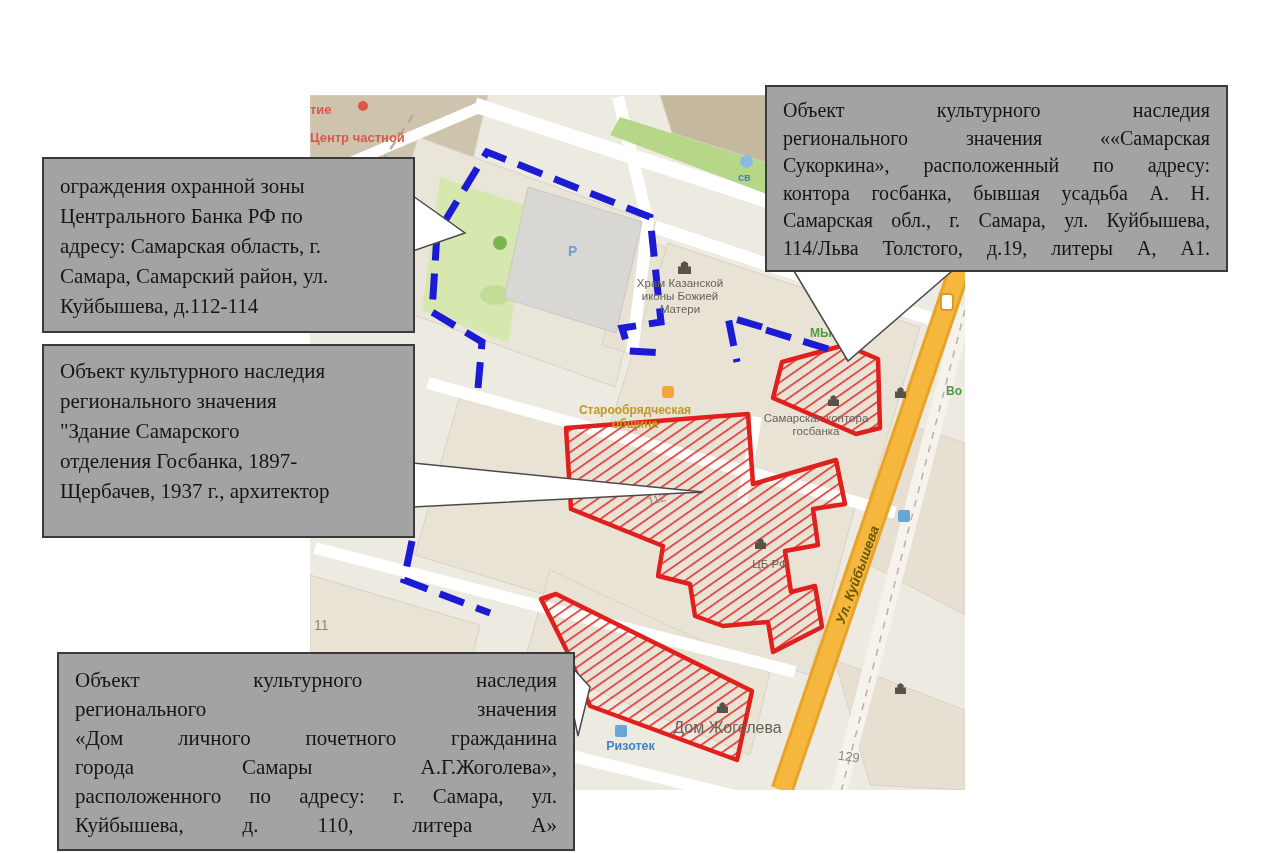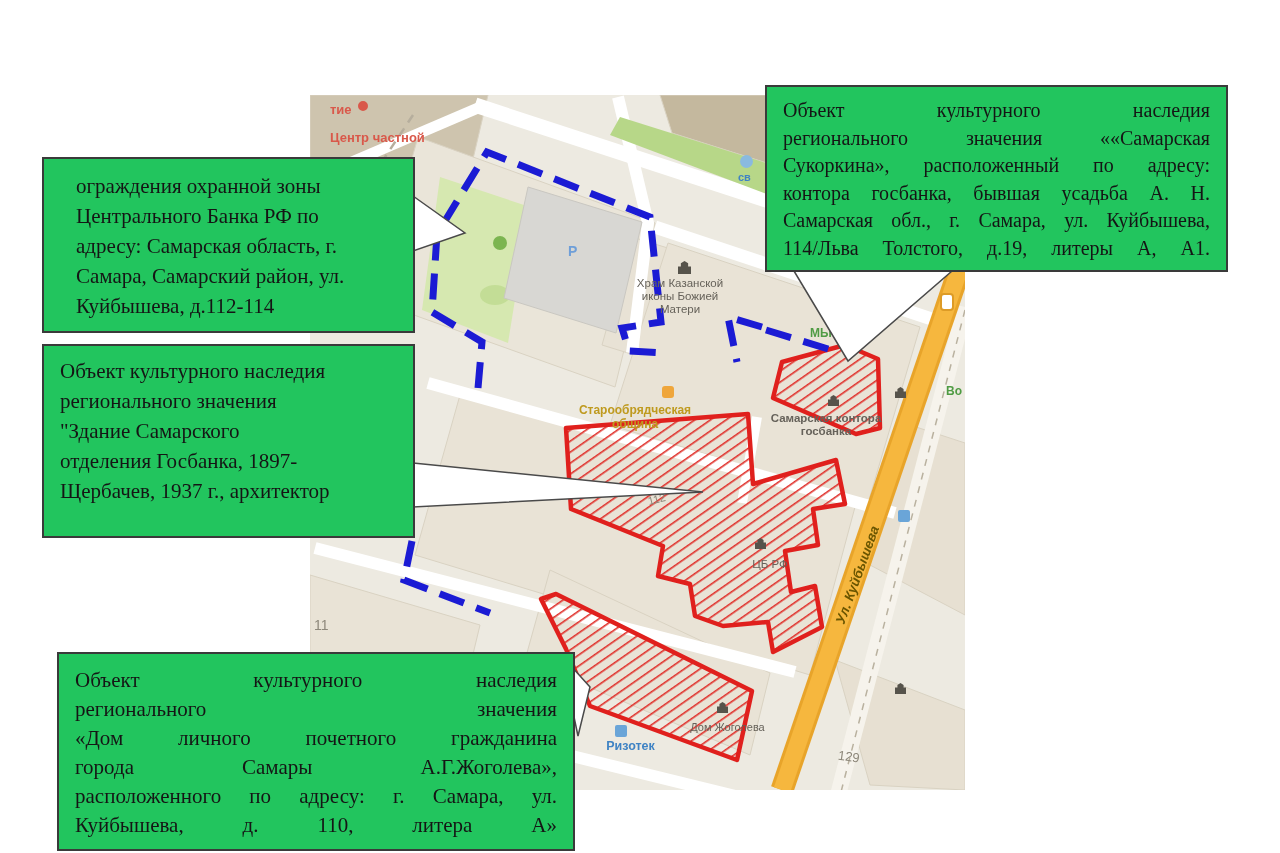--- a/index.html
+++ b/index.html
@@ -6,45 +6,45 @@
   .page{position:relative;width:1280px;height:853px;background:#ffffff;overflow:hidden;
         font-family:"Liberation Sans",sans-serif;}
   .page *{box-sizing:border-box;}
 
   
   .map{position:absolute;left:310px;top:95px;width:655px;height:695px;background:#edeae1;z-index:1;}
   .map-svg{position:absolute;left:0;top:0;}
   .mlabel{position:absolute;text-align:center;line-height:13px;pointer-events:none;}
   .lbl-gray{color:#66625a;font-size:11.5px;}
   .lbl-num{color:#8e887b;font-size:11px;}
-  .lbl-red{color:#d9584a;font-weight:bold;font-size:13px;text-align:right;padding-left:20px;}
+  .lbl-red{color:#d9584a;font-weight:bold;font-size:13px;text-align:right;}
   .lbl-green{color:#4f9b43;font-weight:bold;font-size:12px;}
   .lbl-blue{color:#3f83c4;font-weight:bold;font-size:12.5px;}
   .lbl-orange{color:#bf9a1e;font-weight:bold;font-size:12px;line-height:14px;}
   .lbl-road{color:#6a5500;font-weight:bold;font-style:italic;font-size:13.5px;
             transform:rotate(-70deg);line-height:20px;}
   .lmk{position:absolute;width:11px;height:11px;background:#56534b;
        clip-path:polygon(0% 100%,0% 42%,22% 42%,22% 18%,50% 0%,78% 18%,78% 42%,100% 42%,100% 100%);}
   .lmk-big{width:13px;height:13px;}
   .pin-red{position:absolute;width:9px;height:9px;background:#fff;border:5px solid #d9584a;border-radius:50%;}
   .dot-orange{position:absolute;width:12px;height:12px;background:#efa63b;border-radius:3px;}
   .circ-blue{position:absolute;width:13px;height:13px;background:#8abadf;border-radius:50%;}
   .sq-blue{position:absolute;width:12px;height:12px;background:#6aa5d8;border-radius:2px;}
   .p-icon{position:absolute;color:#6f9fd8;font-weight:bold;font-size:14px;}
   .shield{position:absolute;width:14px;height:18px;background:#fff;border:2px solid #dd9b26;border-radius:4px;}
 
   
   .overlay{position:absolute;left:0;top:0;z-index:5;pointer-events:none;}
 
   
-  .callout{position:absolute;z-index:10;background:#22c55e;border:2px solid #3a3a3a;
+  .callout{position:absolute;z-index:10;background:#a3a3a3;border:2px solid #3a3a3a;
            font-family:"Liberation Serif",serif;color:#151515;}
   .callout div{white-space:nowrap;}
   .just div{text-align:justify;text-align-last:justify;white-space:normal;}
-  .co-protection{left:42px;top:157px;width:373px;height:176px;padding:12px 32px 0;font-size:21px;line-height:30px;}
+  .co-protection{left:42px;top:157px;width:373px;height:176px;padding:12px 16px 0;font-size:21px;line-height:30px;}
   .co-gosbank{left:42px;top:344px;width:373px;height:194px;padding:10px 16px 0;font-size:21px;line-height:30px;}
   .co-kontora{left:765px;top:85px;width:463px;height:187px;padding:10px 16px 0;font-size:20px;line-height:27.5px;}
   .co-zhogolev{left:57px;top:652px;width:518px;height:199px;padding:12px 16px 0;font-size:21px;line-height:29px;}
 </style>
 </head>
 <body>
 
 <div class="page">
 
   <div class="map">
@@ -128,26 +128,26 @@
     <div class="mlabel lbl-red" style="left:0;top:36px;">Центр частной</div>
     <div class="mlabel lbl-gray" style="left:290px;top:182px;width:160px;">
         <div>Храм Казанской</div>
         <div>иконы Божией</div>
         <div>Матери</div>
       </div>
     <div class="mlabel lbl-orange" style="left:250px;top:308px;width:150px;">
         <div>Старообрядческая</div>
         <div>община</div>
       </div>
-    <div class="mlabel lbl-gray" style="left:441px;top:317px;width:150px;font-weight:bold;">
+    <div class="mlabel lbl-gray" style="left:431px;top:317px;width:150px;">
         <div>Самарская контора</div>
         <div>госбанка</div>
       </div>
     <div class="mlabel lbl-gray" style="left:430px;top:463px;width:60px;">ЦБ РФ</div>
-    <div class="mlabel lbl-gray" style="left:355px;top:626px;width:125px;font-size:11px;">Дом Жоголева</div>
+    <div class="mlabel lbl-gray" style="left:355px;top:626px;width:125px;font-size:16px;">Дом Жоголева</div>
     <div class="mlabel lbl-blue" style="left:278px;top:645px;width:85px;">Ризотек</div>
     <div class="mlabel lbl-blue" style="left:428px;top:76px;font-size:11px;">св</div>
     <div class="mlabel lbl-green" style="left:500px;top:232px;">МЫ</div>
     <div class="mlabel lbl-green" style="left:636px;top:290px;">Во</div>
     <div class="mlabel lbl-num" style="left:338px;top:398px;transform:rotate(-14deg);">112</div>
     <div class="mlabel lbl-num" style="left:528px;top:655px;font-size:13px;transform:rotate(8deg);">129</div>
     <div class="mlabel lbl-num" style="left:4px;top:524px;font-size:14px;">11</div>
     <div class="mlabel lbl-road" style="left:478px;top:470px;width:140px;">Ул. Куйбышева</div>
   </div>
 

